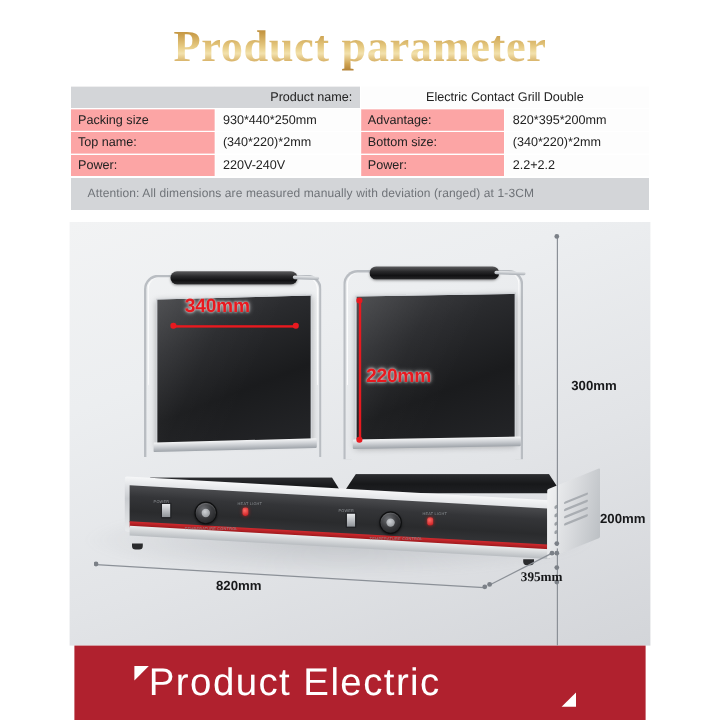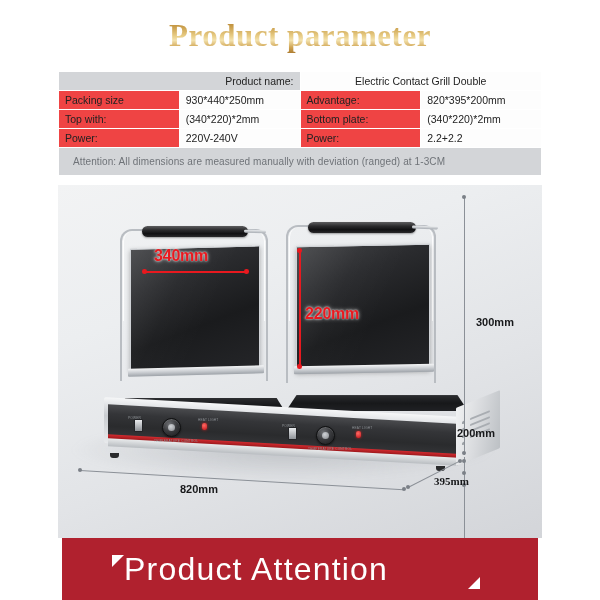--- a/index.html
+++ b/index.html
@@ -23,21 +23,21 @@
 
   
   .title-wrap {
     position: absolute;
     left: 0; top: 18px;
     width: 600px;
     text-align: center;
   }
   .title-text {
     font-family: "Liberation Serif", "DejaVu Serif", serif;
-    font-size: 31px;
+    font-size: 37px;
     font-weight: 700;
     letter-spacing: 0.5px;
     background: linear-gradient(180deg, #a9782f 0%, #c79a46 22%, #e8cd86 50%, #f3e2ae 62%, #cfa351 82%, #a8762c 100%);
     -webkit-background-clip: text;
     background-clip: text;
     color: transparent;
     -webkit-text-fill-color: transparent;
     display: inline-block;
   }
 
@@ -56,21 +56,21 @@
     height: 19px;
     padding: 0 6px;
     background: #d3d5d8;
     white-space: nowrap;
     overflow: hidden;
   }
   .spec-table td.val {
     background: #fdfdfd;
   }
   .spec-table td.lbl {
-    background: #ef4444;
+    background: #fca5a5;
   }
   .hdr-name {
     text-align: right;
     background: #d3d5d8 !important;
   }
   .hdr-val {
     text-align: center;
     background: #fdfdfd !important;
   }
   .attn-row td {
@@ -371,21 +371,21 @@
   .dg5 { left: 404px; top: 298px; }
 
   .lbl-grey {
     position: absolute;
     color: #17181a;
     font-weight: 700;
     font-size: 11px;
     white-space: nowrap;
   }
   .lbl-300 { left: 418px; top: 131px; }
-  .lbl-200 { left: 399px; top: 242px; }
+  .lbl-200 { left: 442px; top: 242px; }
   .lbl-820 { left: 122px; top: 298px; }
   .lbl-395 { left: 376px; top: 290px; font-family: Liberation Serif, serif; }
 
   
   .g820 {
     position: absolute;
     left: 22px; top: 285px;
     width: 324px; height: 1px;
     background: #8b9097;
     transform: rotate(3.4deg);
@@ -454,23 +454,23 @@
         <td class="hdr-name" colspan="2">Product name:</td>
         <td class="hdr-val" colspan="2">Electric Contact Grill Double</td>
       </tr>
       <tr>
         <td class="lbl">Packing size</td>
         <td class="val">930*440*250mm</td>
         <td class="lbl">Advantage:</td>
         <td class="val">820*395*200mm</td>
       </tr>
       <tr>
-        <td class="lbl">Top with:</td>
+        <td class="lbl">Top name:</td>
         <td class="val">(340*220)*2mm</td>
-        <td class="lbl">Bottom plate:</td>
+        <td class="lbl">Bottom size:</td>
         <td class="val">(340*220)*2mm</td>
       </tr>
       <tr>
         <td class="lbl">Power:</td>
         <td class="val">220V-240V</td>
         <td class="lbl">Power:</td>
         <td class="val">2.2+2.2</td>
       </tr>
       <tr class="attn-row">
         <td colspan="4">Attention: All dimensions are measured manually with deviation  (ranged)  at 1-3CM</td>
@@ -561,17 +561,17 @@
     <div class="lbl-grey lbl-820">820mm</div>
 
     <div class="g395"></div>
     <div class="d395a"></div>
     <div class="d395b"></div>
     <div class="lbl-grey lbl-395">395mm</div>
   </div>
 
   <div class="banner">
     <div class="corner-tl"></div>
-    <div class="banner-text">Product Attention</div>
+    <div class="banner-text">Product Electric</div>
     <div class="corner-br"></div>
   </div>
 
 </div>
 
 </body></html>

